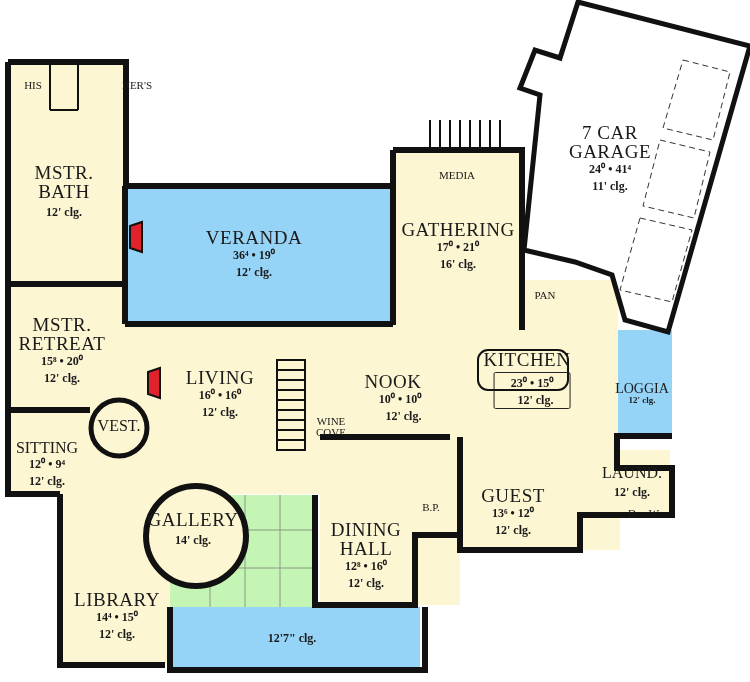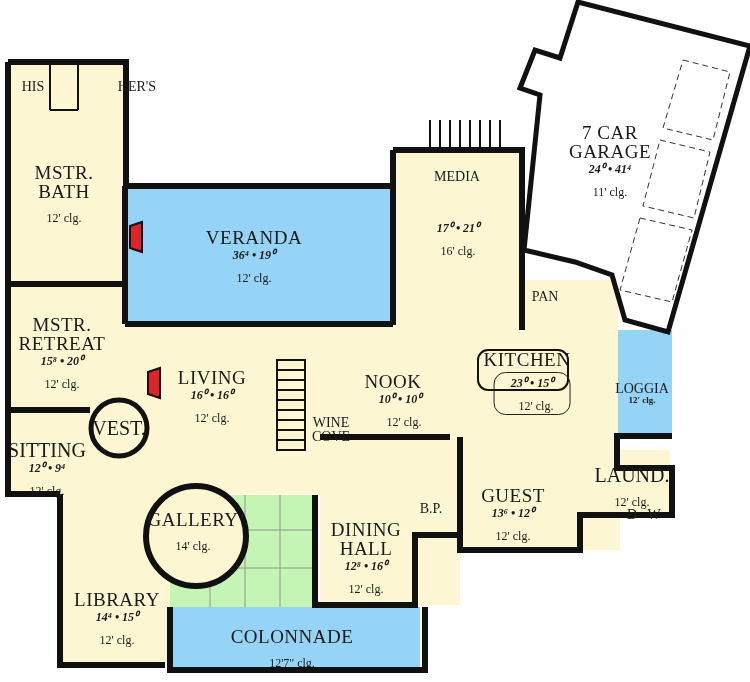--- a/index.html
+++ b/index.html
@@ -1,25 +1,25 @@
 <!DOCTYPE html>
 <html><head>
 <meta charset="utf-8">
 <style>
   html, body { margin:0; padding:0; background:#ffffff; }
   body { width:750px; height:682px; position:relative; overflow:hidden; font-family:"DejaVu Serif", serif; }
   #plan { position:absolute; left:0; top:0; width:750px; height:682px; }
   .lbl { position:absolute; text-align:center; color:#1a1a1a; line-height:1.0; white-space:nowrap; transform:translateX(-50%); }
   .name { font-family:"Liberation Serif", serif; font-size:19px; letter-spacing:0.5px; display:block; }
-  .name-s { font-family:"Liberation Serif", serif; font-size:20px; display:block; }
-  .name-xs { font-family:"Liberation Serif", serif; font-size:14px; display:block; }
-  .dim { font-family:"Liberation Serif", serif; font-weight:bold; font-size:12px; display:block; margin-top:2px;font-style:italic; }
-  .clg { font-family:"Liberation Serif", serif; font-weight:normal; font-size:12px; display:block; margin-top:11px; }
+  .name-s { font-family:"Liberation Serif", serif; font-size:16px; display:block; }
+  .name-xs { font-family:"Liberation Serif", serif; font-size:11px; display:block; }
+  .dim { font-family:"Liberation Serif", serif; font-weight:bold; font-size:12px; display:block; margin-top:2px; }
+  .clg { font-family:"Liberation Serif", serif; font-weight:bold; font-size:12px; display:block; margin-top:5px; }
   .clg-s { font-family:"Liberation Serif", serif; font-weight:bold; font-size:9px; display:block; }
-  .kitchen-box { border:1.5px solid #222; border-radius:12px; padding:2px 16px; display:inline-block; margin-top:3px; }
+  .kitchen-box { border:1.5px solid #222; border-radius:2px; padding:2px 16px; display:inline-block; margin-top:3px; }
 </style>
 </head>
 <body>
 
 <svg id="plan" viewBox="0 0 750 682" xmlns="http://www.w3.org/2000/svg">
 
   <rect x="125" y="186" width="268" height="138" fill="#95d4f6"></rect>
   <rect x="617" y="330" width="55" height="106" fill="#95d4f6"></rect>
   <rect x="170" y="607" width="250" height="64" fill="#95d4f6"></rect>
 
@@ -116,20 +116,21 @@
   <span class="name">VERANDA</span>
   <span class="dim">36⁴ • 19⁰</span>
   <span class="clg">12' clg.</span>
 </div>
 
 <div class="lbl" style="left:457px; top:170px;">
     <span class="name-xs">MEDIA</span>
   </div>
 
 <div class="lbl" style="left:458px; top:220px;">
+  <span class="name">GATHERING</span>
   <span class="dim">17⁰ • 21⁰</span>
   <span class="clg">16' clg.</span>
 </div>
 
 <div class="lbl" style="left:610px; top:123px;">
   <span class="name">7 CAR</span>
   <span class="name">GARAGE</span>
   <span class="dim">24⁰ • 41⁴</span>
   <span class="clg">11' clg.</span>
 </div>
@@ -151,21 +152,21 @@
     <span class="dim">23⁰ • 15⁰</span>
     <span class="clg">12' clg.</span>
   </span>
 </div>
 
 <div class="lbl" style="left:642px; top:382px;">
   <span class="name-xs" style="font-size:14px">LOGGIA</span>
   <span class="clg-s">12' clg.</span>
 </div>
 
-<div class="lbl" style="left:212px; top:368px;">
+<div class="lbl" style="left:220px; top:368px;">
   <span class="name">LIVING</span>
   <span class="dim">16⁰ • 16⁰</span>
   <span class="clg">12' clg.</span>
 </div>
 
 <div class="lbl" style="left:393px; top:372px;text-align:right;">
   <span class="name">NOOK</span>
   <span class="dim">10⁰ • 10⁰</span>
   <span class="clg">12' clg.</span>
 </div>
@@ -218,15 +219,14 @@
   <span class="clg">12' clg.</span>
 </div>
 
 <div class="lbl" style="left:117px; top:590px;">
   <span class="name">LIBRARY</span>
   <span class="dim">14⁴ • 15⁰</span>
   <span class="clg">12' clg.</span>
 </div>
 
 <div class="lbl" style="left:292px; top:627px;">
-  <span class="name">COLONNADE</span>
   <span class="clg">12'7" clg.</span>
 </div>
 
 </body></html>

